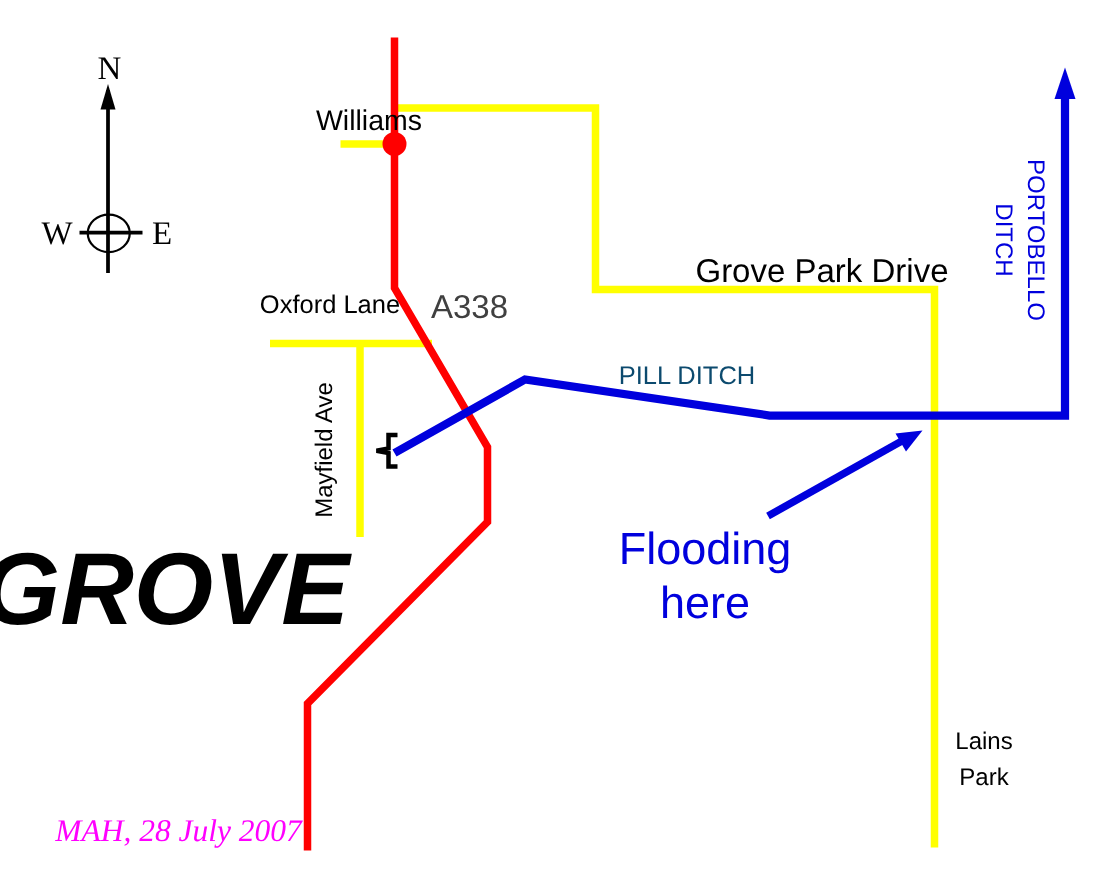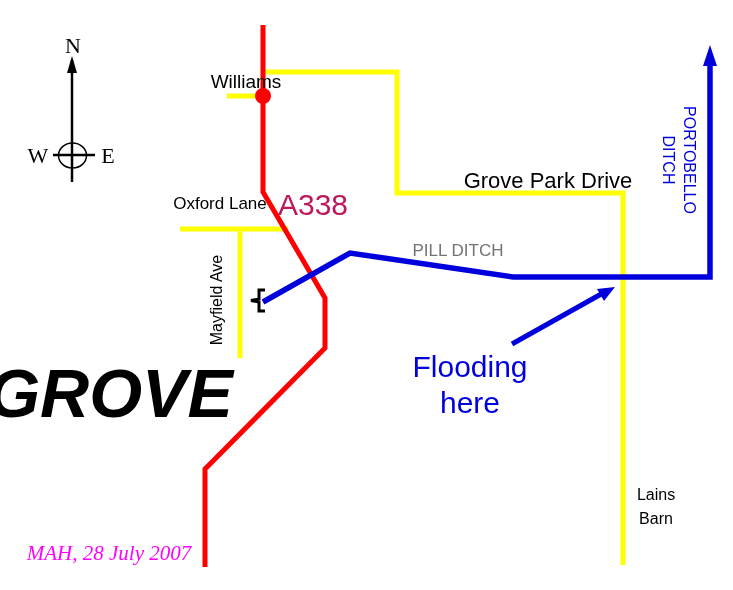--- a/index.html
+++ b/index.html
@@ -9,32 +9,32 @@
   }
   .map svg { position:absolute; left:0; top:0; }
   .lbl {
     position:absolute; transform:translate(-50%,-50%);
     font-family:"Liberation Sans", sans-serif; color:#000000;
     white-space:nowrap; text-align:center; line-height:1.2;
   }
   .compass-letter { font-family:"Liberation Serif", serif; font-size:22px; }
   .williams   { left:200px; top:81px;  font-size:19px; line-height:25px;margin-left:46px; }
   .oxford     { left:204px; top:204px; font-size:17px;margin-left:16px; }
-  .a338       { left:313px; top:205px; font-size:30px; color:#be185d; }
+  .a338       { left:313px; top:205px; font-size:22px; color:#404040; }
   .gpd        { left:500px; top:181px; font-size:22px;margin-left:48px; }
-  .pill       { left:458px; top:251px; font-size:17px; color:#737373; }
+  .pill       { left:458px; top:251px; font-size:17px; color:#0c4a6e; }
   .portobello { left:679px; top:160px; font-size:16px; color:#0000dd;
                 line-height:21px; transform:translate(-50%,-50%) rotate(90deg); }
   .mayfield   { left:217px; top:300px; font-size:16px;
                 transform:translate(-50%,-50%) rotate(-90deg); }
   .flooding   { left:470px; top:385px; font-size:30px; font-weight:normal;
                 color:#0000dd; line-height:36px; }
   .grove      { left:110px; top:394px; font-size:68px; font-weight:bold;font-style:italic; }
   .lains      { left:656px; top:507px; font-size:16px; line-height:24px; }
-  .credit     { left:109px; top:554px; font-size:21px; font-style:italic;
+  .credit     { left:119px; top:554px; font-size:21px; font-style:italic;
                 font-family:"Liberation Serif", serif; color:#ff00ff; }
   .n { left:73px;  top:46px; }
   .w { left:38px;  top:156px; }
   .e { left:108px; top:156px; }
 </style>
 </head>
 <body>
 
 <div class="map">
 
@@ -89,18 +89,18 @@
 
   <div class="lbl flooding">
     <div>Flooding</div>
     <div>here</div>
   </div>
 
   <div class="lbl grove">GROVE</div>
 
   <div class="lbl lains">
     <div>Lains</div>
-    <div>Barn</div>
+    <div>Park</div>
   </div>
 
   <div class="lbl credit">MAH, 28 July 2007</div>
 
 </div>
 
 </body></html>

